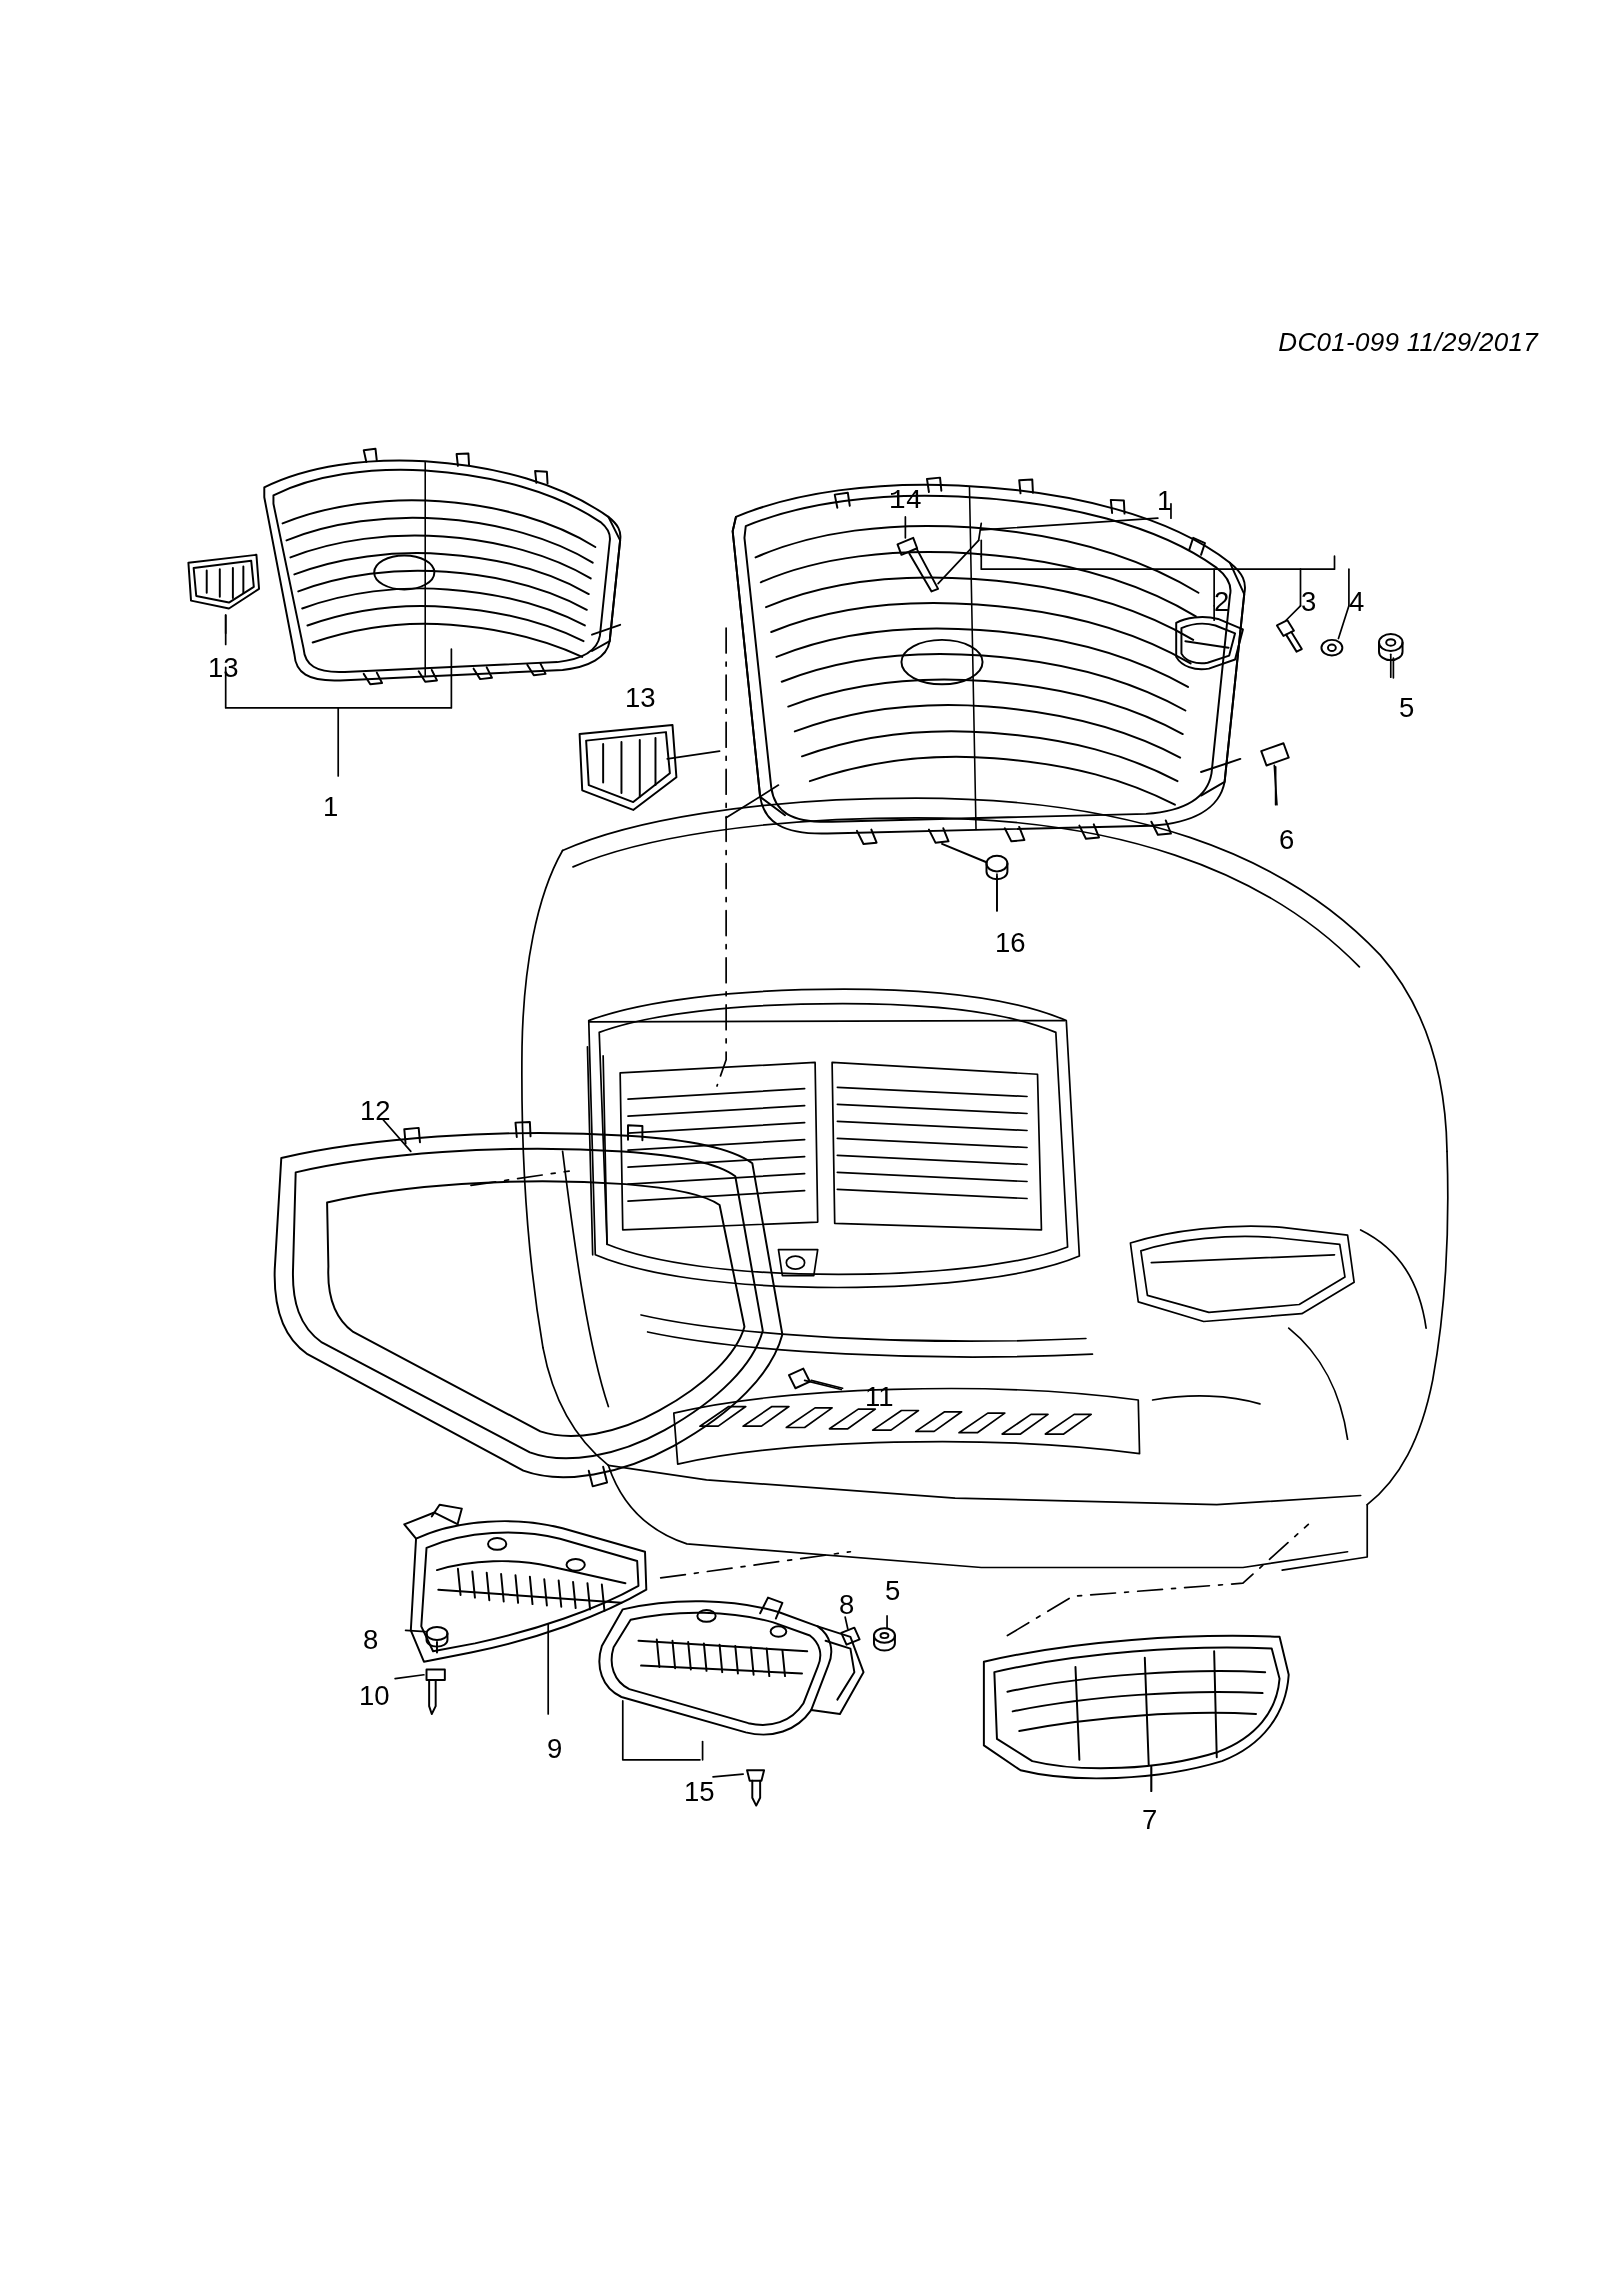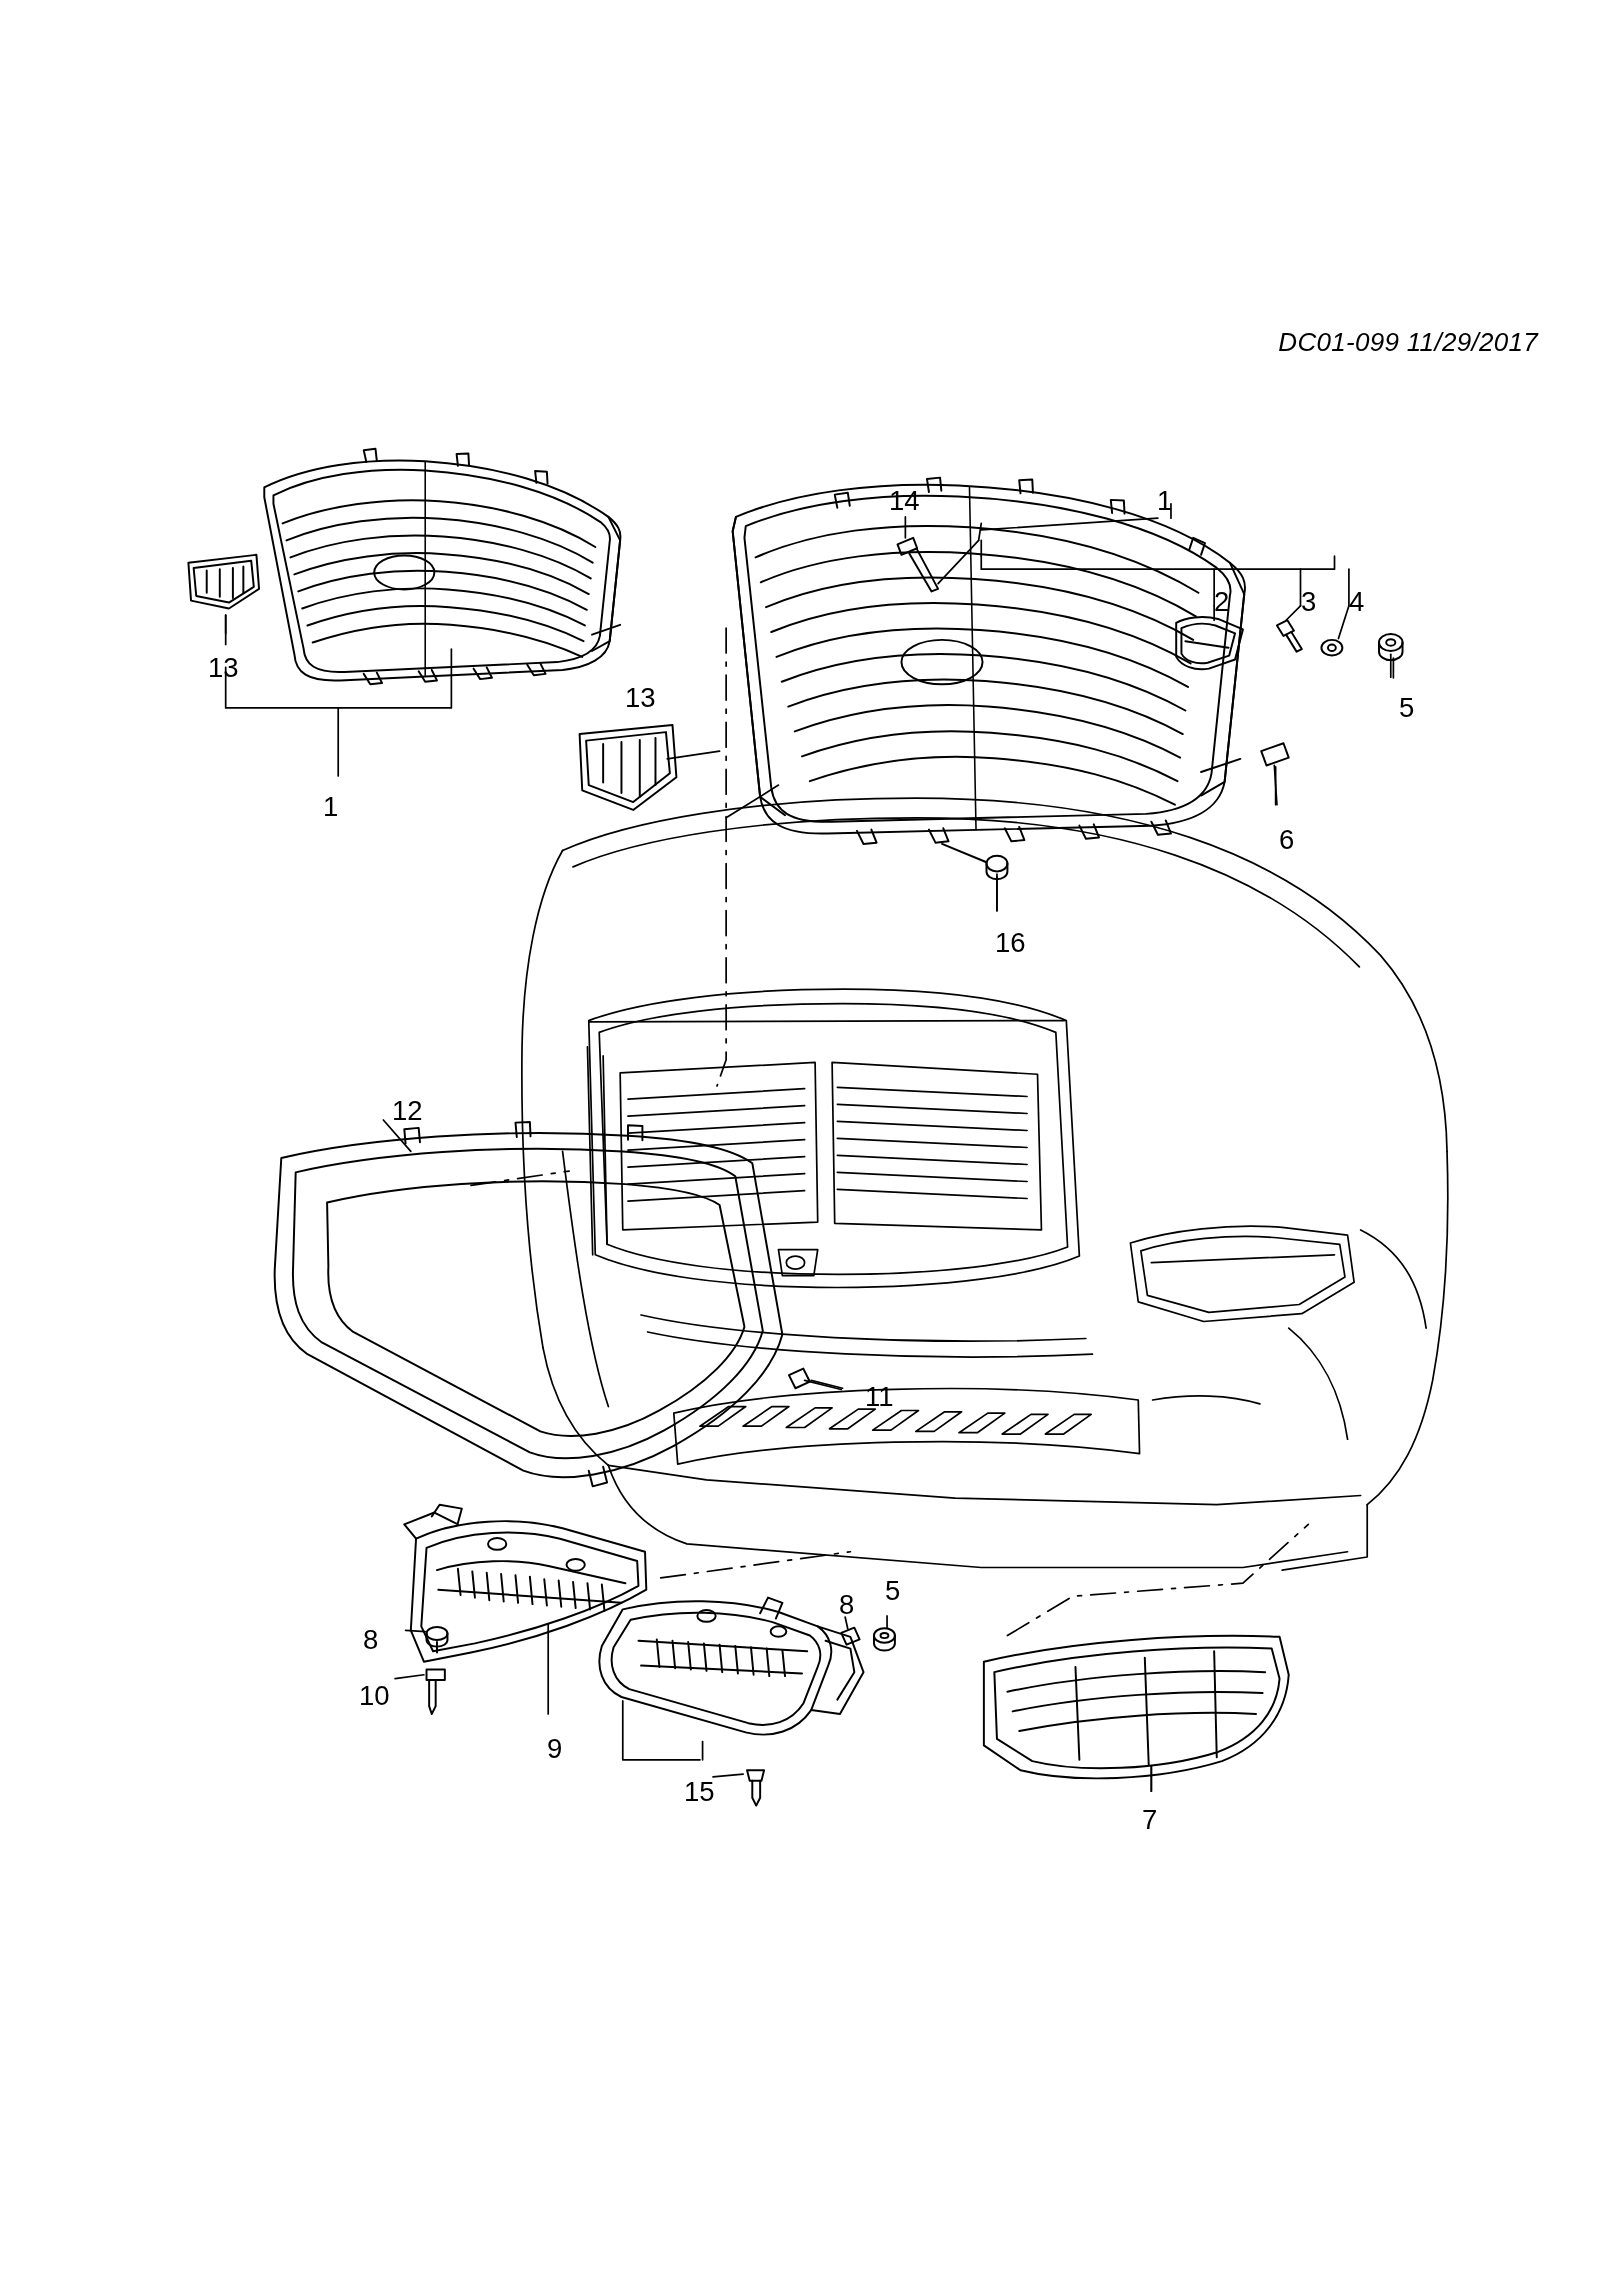--- a/index.html
+++ b/index.html
@@ -433,29 +433,29 @@
 
         <path d="M1190,1200 L1110,1250"></path>
       </g>
 
     </g>
   </svg>
 
   <div class="callout" style="left:208px;  top:654px;">13</div>
   <div class="callout" style="left:323px;  top:793px;">1</div>
   <div class="callout" style="left:625px;  top:684px;">13</div>
-  <div class="callout" style="left:889px; top:487px;">14</div>
+  <div class="callout" style="left:889px; top:487px;font-family:Liberation Mono, monospace;">14</div>
   <div class="callout" style="left:1157px; top:487px;">1</div>
   <div class="callout" style="left:1214px; top:588px;">2</div>
   <div class="callout" style="left:1301px; top:588px;">3</div>
   <div class="callout" style="left:1349px; top:588px;">4</div>
   <div class="callout" style="left:1399px; top:694px;">5</div>
   <div class="callout" style="left:1279px; top:826px;">6</div>
   <div class="callout" style="left:988px; top:929px;margin-left:7px;">16</div>
-  <div class="callout" style="left:360px;  top:1097px;margin-left:32px;">12</div>
+  <div class="callout" style="left:360px;  top:1097px;">12</div>
   <div class="callout" style="left:865px; top:1383px;">11</div>
   <div class="callout" style="left:363px;  top:1626px;">8</div>
   <div class="callout" style="left:359px;  top:1682px;text-align:right;">10</div>
   <div class="callout" style="left:547px;  top:1735px;">9</div>
   <div class="callout" style="left:839px; top:1591px;">8</div>
   <div class="callout" style="left:885px; top:1577px;">5</div>
   <div class="callout" style="left:684px; top:1778px;">15</div>
   <div class="callout" style="left:1142px; top:1806px;">7</div>
 
 </div>

